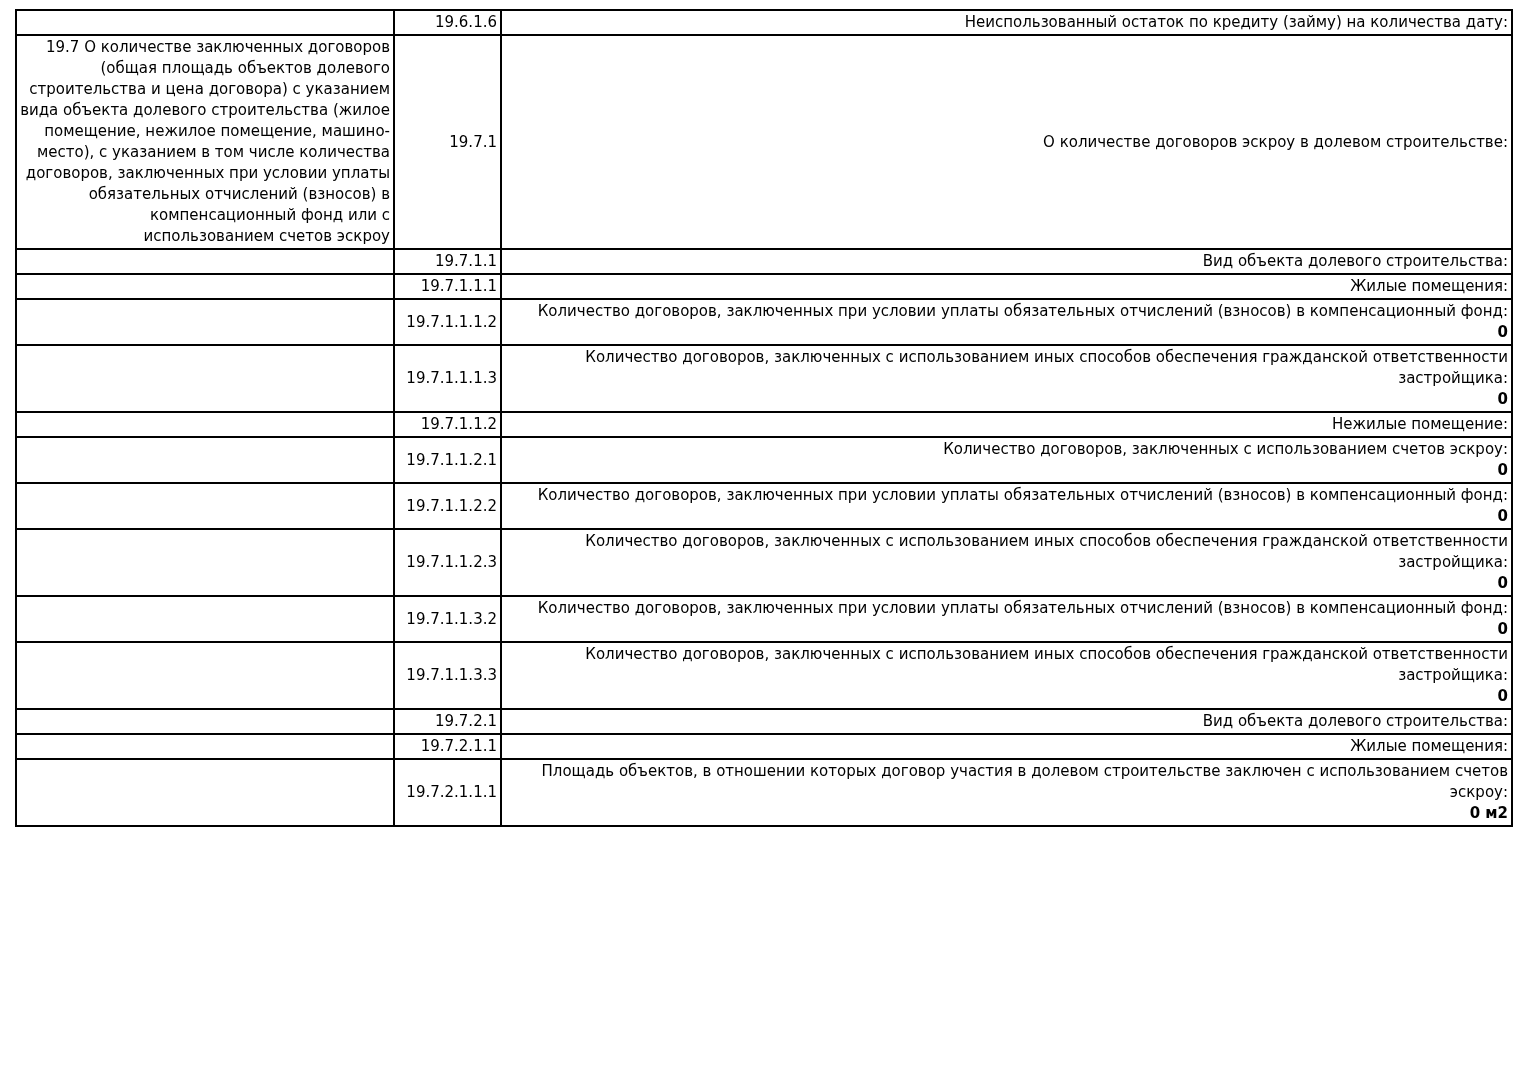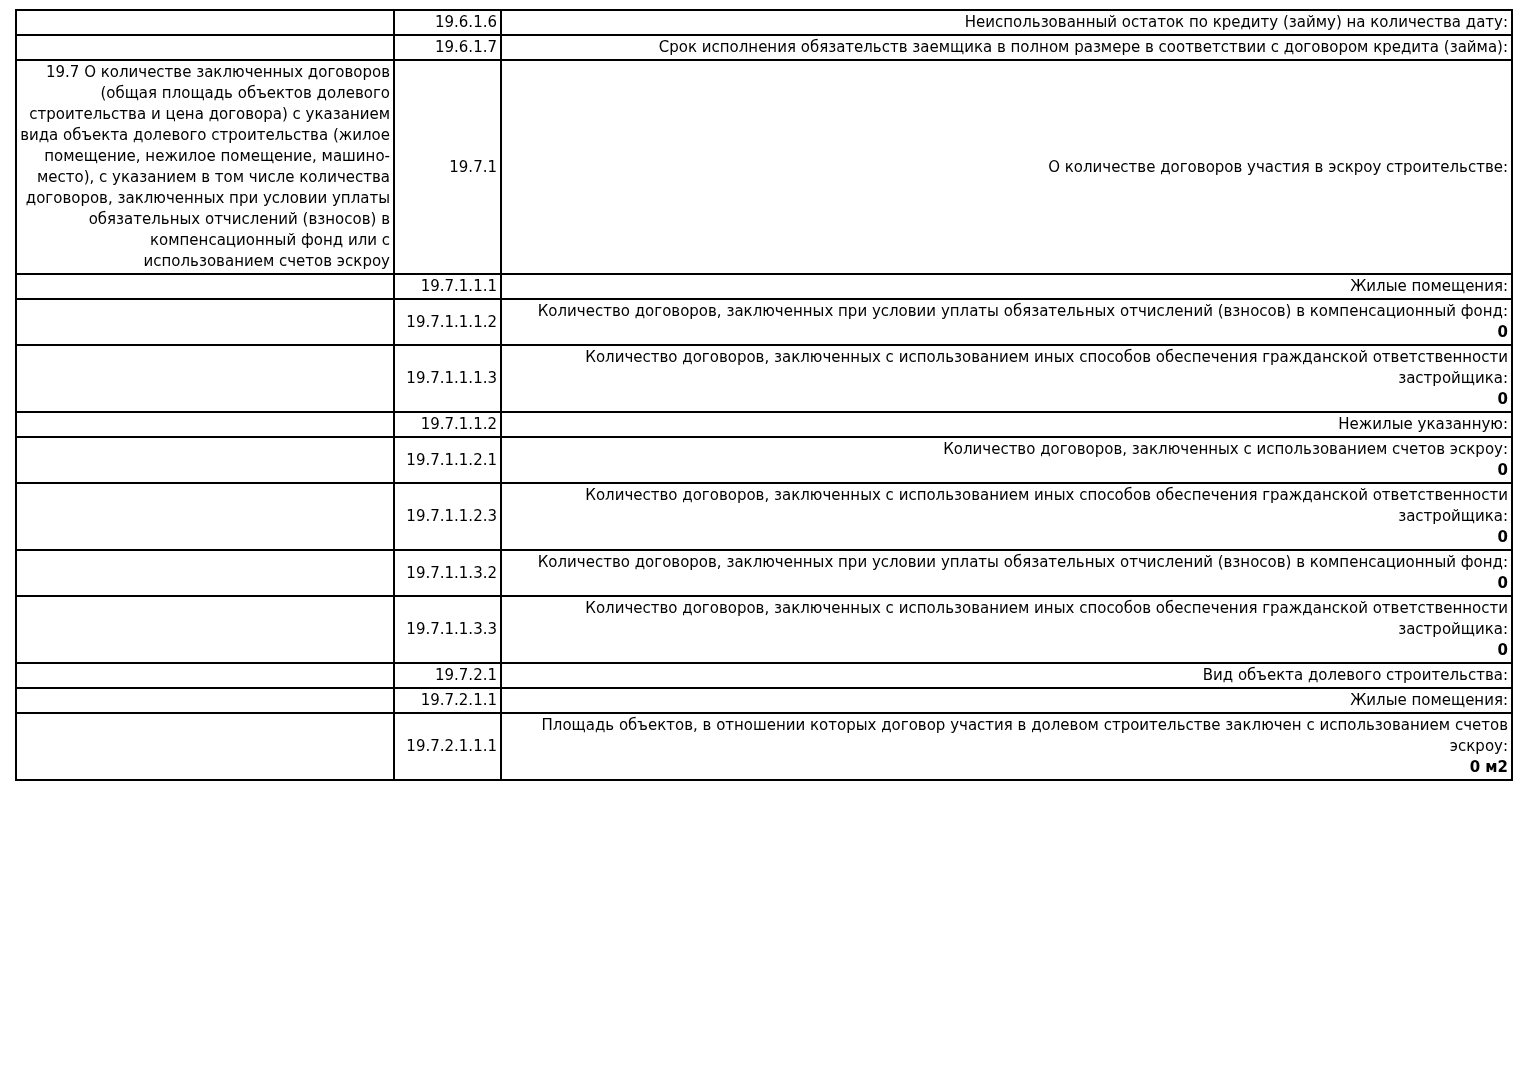--- a/index.html
+++ b/index.html
@@ -56,31 +56,31 @@
   <table class="decl-table">
     <tbody id="decl-tbody">
         <tr>
           <td class="cell-section"></td>
           <td class="cell-num"><span>19.6.1.6</span></td>
           <td class="cell-content">
             <div class="item-label">Неиспользованный остаток по кредиту (займу) на количества дату:</div>
           </td>
         </tr>
         <tr>
-          <td class="cell-section"></td>
-          <td class="cell-num"><span>19.6.1.7</span></td>
+          <td class="cell-section"><span>19.7 О количестве заключенных договоров (общая площадь объектов долевого строительства и цена договора) с указанием вида объекта долевого строительства (жилое помещение, нежилое помещение, машино-место), с указанием в том числе количества договоров, заключенных при условии уплаты обязательных отчислений (взносов) в компенсационный фонд или с использованием счетов эскроу</span></td>
+          <td class="cell-num"><span>19.7.1</span></td>
           <td class="cell-content">
-            <div class="item-label">Срок исполнения обязательств заемщика в полном размере в соответствии с договором кредита (займа):</div>
+            <div class="item-label">О количестве договоров эскроу в долевом строительстве:</div>
           </td>
         </tr>
         <tr>
-          <td class="cell-section"><span>19.7 О количестве заключенных договоров (общая площадь объектов долевого строительства и цена договора) с указанием вида объекта долевого строительства (жилое помещение, нежилое помещение, машино-место), с указанием в том числе количества договоров, заключенных при условии уплаты обязательных отчислений (взносов) в компенсационный фонд или с использованием счетов эскроу</span></td>
-          <td class="cell-num"><span>19.7.1</span></td>
+          <td class="cell-section"></td>
+          <td class="cell-num"><span>19.7.1.1</span></td>
           <td class="cell-content">
-            <div class="item-label">О количестве договоров участия в эскроу строительстве:</div>
+            <div class="item-label">Вид объекта долевого строительства:</div>
           </td>
         </tr>
         <tr>
           <td class="cell-section"></td>
           <td class="cell-num"><span>19.7.1.1.1</span></td>
           <td class="cell-content">
             <div class="item-label">Жилые помещения:</div>
           </td>
         </tr>
         <tr>
@@ -96,28 +96,36 @@
           <td class="cell-num"><span>19.7.1.1.1.3</span></td>
           <td class="cell-content">
             <div class="item-label">Количество договоров, заключенных с использованием иных способов обеспечения гражданской ответственности застройщика:</div>
             <div class="item-value">0</div>
           </td>
         </tr>
         <tr>
           <td class="cell-section"></td>
           <td class="cell-num"><span>19.7.1.1.2</span></td>
           <td class="cell-content">
-            <div class="item-label">Нежилые указанную:</div>
+            <div class="item-label">Нежилые помещение:</div>
           </td>
         </tr>
         <tr>
           <td class="cell-section"></td>
           <td class="cell-num"><span>19.7.1.1.2.1</span></td>
           <td class="cell-content">
             <div class="item-label">Количество договоров, заключенных с использованием счетов эскроу:</div>
+            <div class="item-value">0</div>
+          </td>
+        </tr>
+        <tr>
+          <td class="cell-section"></td>
+          <td class="cell-num"><span>19.7.1.1.2.2</span></td>
+          <td class="cell-content">
+            <div class="item-label">Количество договоров, заключенных при условии уплаты обязательных отчислений (взносов) в компенсационный фонд:</div>
             <div class="item-value">0</div>
           </td>
         </tr>
         <tr>
           <td class="cell-section"></td>
           <td class="cell-num"><span>19.7.1.1.2.3</span></td>
           <td class="cell-content">
             <div class="item-label">Количество договоров, заключенных с использованием иных способов обеспечения гражданской ответственности застройщика:</div>
             <div class="item-value">0</div>
           </td>

